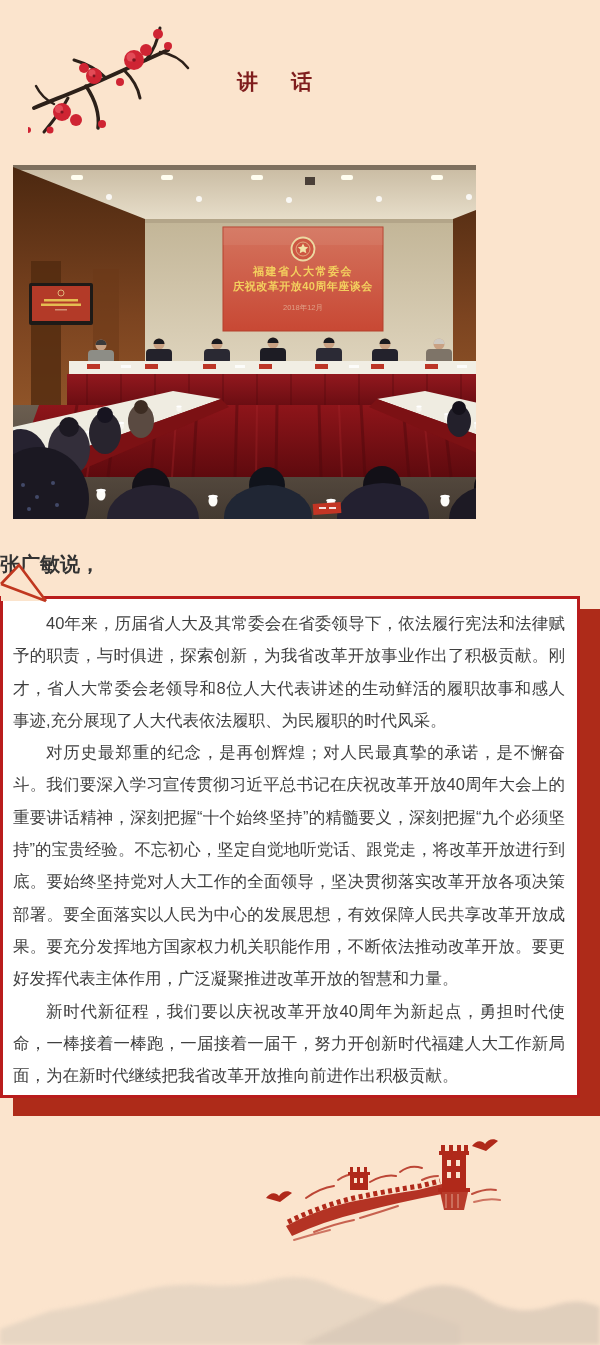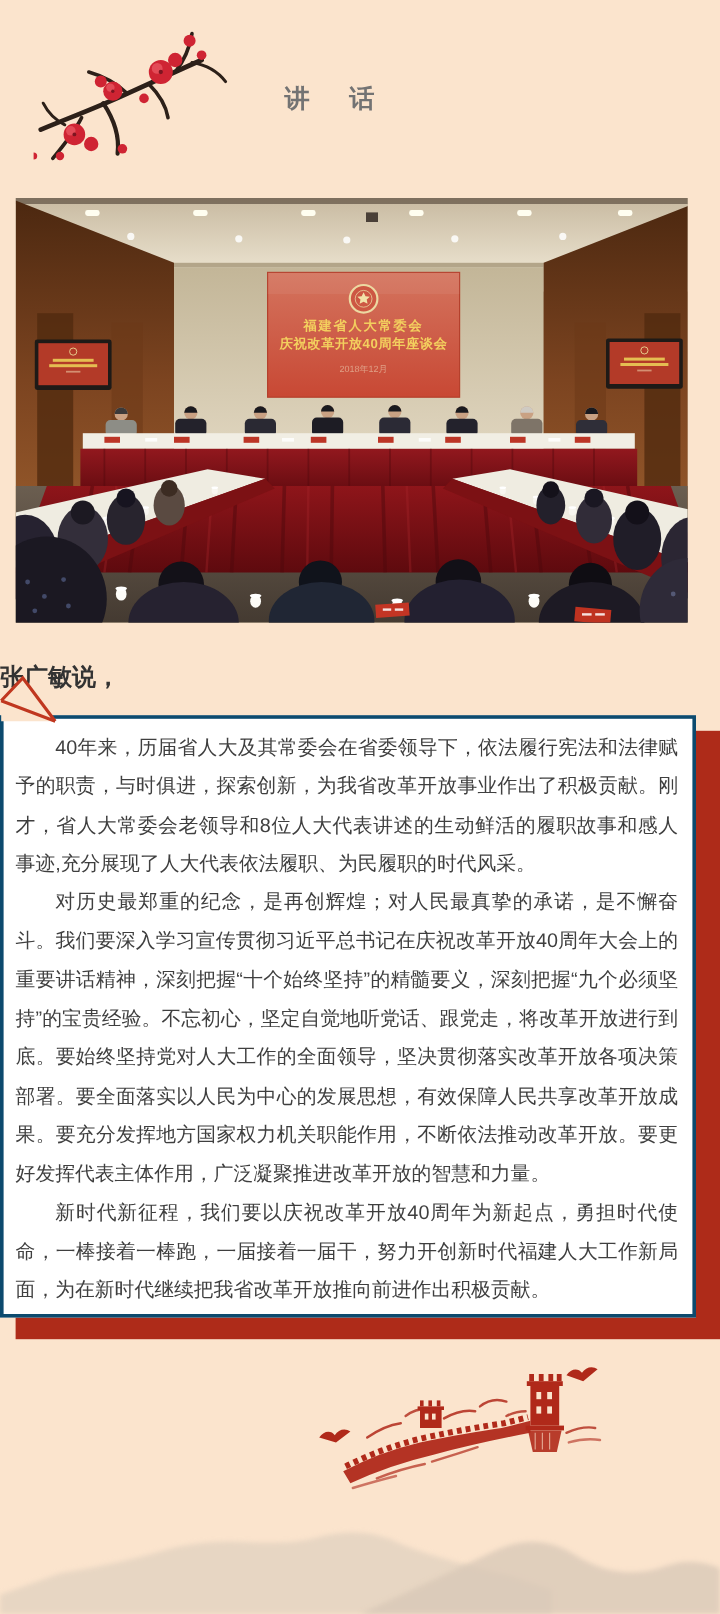--- a/index.html
+++ b/index.html
@@ -5,39 +5,39 @@
   * { margin:0; padding:0; box-sizing:border-box; }
   html,body { width:600px; }
   body {
     position:relative; width:600px; height:1345px; overflow:hidden;
     background:#fbe4cd;
     font-family:"Liberation Sans","DejaVu Sans",sans-serif;
   }
   .plum { position:absolute; left:28px; top:20px; width:172px; height:128px; }
   .page-title {
     position:absolute; left:237px; top:68px;
-    font-size:21px; font-weight:bold; color:#737373; letter-spacing:6px;
+    font-size:21px; font-weight:bold; color:#7f1d1d; letter-spacing:6px;
     white-space:pre;
   }
   .photo {
-    position:absolute; left:13px; top:165px; width:560px; height:354px;
+    position:absolute; left:13px; top:165px; width:463px; height:354px;
     overflow:hidden; background:#b9a98e;
   }
   .photo svg { display:block; }
   .speaker-label {
     position:absolute; left:0; top:551px;
     font-size:20px; font-weight:bold; color:#333;
   }
   .speech-shadow {
     position:absolute; left:13px; top:609px; width:587px; height:507px;
     background:#ae2b19;
   }
   .speech-box {
     position:absolute; left:0; top:596px; width:580px; height:502px;
-    background:#ffffff; border:3px solid #0c4a6e;
+    background:#ffffff; border:3px solid #b91c1c;
     padding:8px 12px 8px 10px;
     font-size:16.5px; line-height:32.3px; color:#3f3f3f;
     text-align:justify;
   }
   .speech-box p { text-indent:2em; }
   .bubble-tail { position:absolute; left:0; top:558px; width:52px; height:48px; z-index:5; }
   .greatwall { position:absolute; left:250px; top:1136px; width:268px; height:120px; }
   .mountains { position:absolute; left:0; top:1243px; width:600px; height:102px; }
 </style>
 </head>

